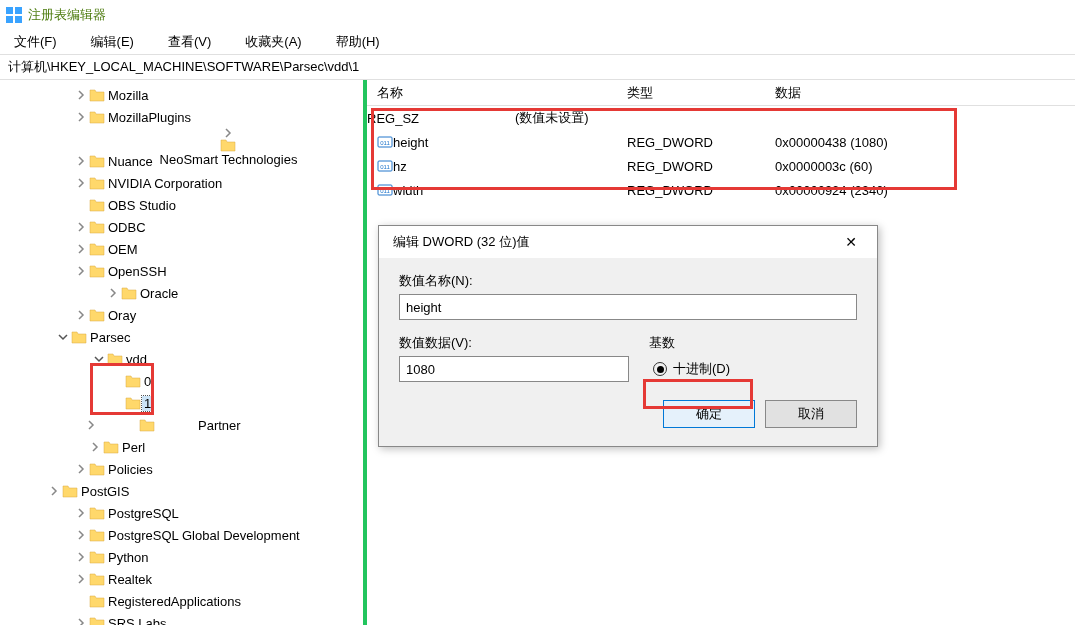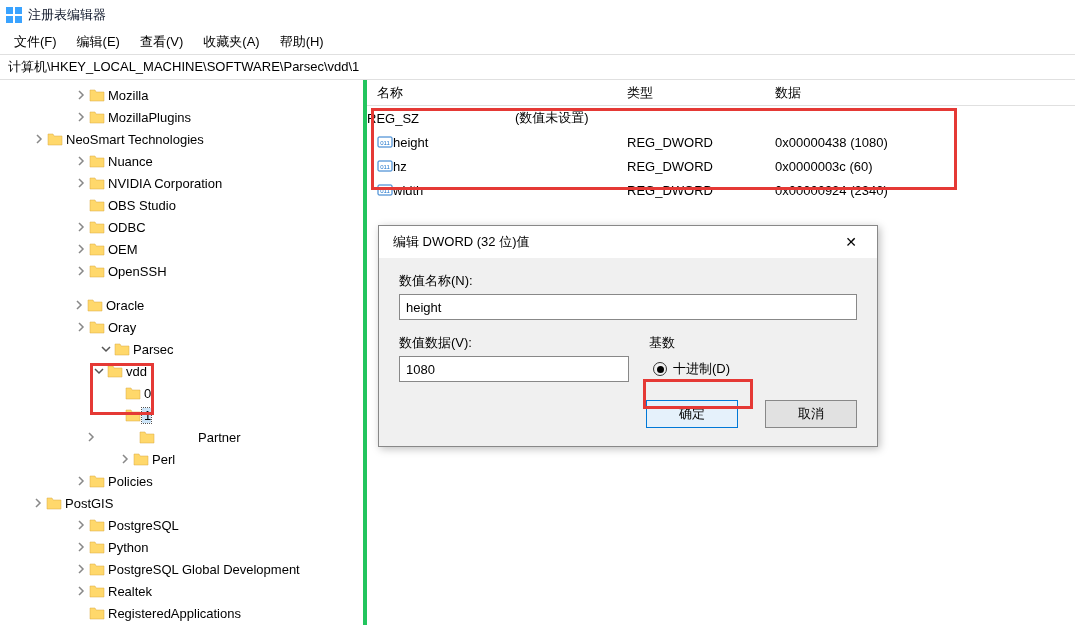--- a/index.html
+++ b/index.html
@@ -13,33 +13,34 @@
     height: 625px;
     overflow: hidden;
     position: relative;
   }
   .titlebar {
     height: 30px;
     display: flex;
     align-items: center;
     padding: 0 6px;
     background: #fff;
-    color: #0f172a;
+    color: #4d7c0f;
   }
   .titlebar-icon {
     width: 16px; height: 16px;
     display: inline-flex; align-items: center; justify-content: center;
     margin-right: 6px;
   }
   .menubar {
     height: 24px;
     display: flex;
     align-items: center;
     padding: 0 4px;
     background: #fff;
+    gap: 14px;
   }
   .menubar-item {
     padding: 2px 10px;
     cursor: default;
   }
   .addressbar {
     height: 26px;
     border-top: 1px solid #e0e0e0;
     border-bottom: 1px solid #e0e0e0;
     display: flex;
@@ -185,21 +186,20 @@
     margin-top: 18px;
   }
   .btn {
     width: 92px;
     height: 28px;
     border: 1px solid #888;
     background: #e1e1e1;
     display: inline-flex;
     align-items: center;
     justify-content: center;
-    margin-left: 17px;
   }
   .btn.default {
     border: 1px solid #0078d7;
     background: #e5f1fb;
   }
 </style>
 </head>
 <body>
 
 <div class="titlebar">
@@ -248,21 +248,21 @@
             <path d="M3 1 L7 5 L3 9" fill="none" stroke="#888" stroke-width="1.5"></path>
           </svg>
         </span>
         <span class="folder-icon">
           <svg width="16" height="14" viewBox="0 0 16 14">
             <path d="M1 2h5l1 2h8v9H1z" fill="#ffd86b" stroke="#d9a840" stroke-width="0.5"></path>
           </svg>
         </span>
         <span class="tree-label">MozillaPlugins</span>
       </div>
-      <div class="tree-row" style="padding-left: 32px;">
+      <div class="tree-row" style="padding-left: 92px; flex-direction: column;">
         <span class="expander">
           <svg width="10" height="10" viewBox="0 0 10 10">
             <path d="M3 1 L7 5 L3 9" fill="none" stroke="#888" stroke-width="1.5"></path>
           </svg>
         </span>
         <span class="folder-icon">
           <svg width="16" height="14" viewBox="0 0 16 14">
             <path d="M1 2h5l1 2h8v9H1z" fill="#ffd86b" stroke="#d9a840" stroke-width="0.5"></path>
           </svg>
         </span>
@@ -335,21 +335,21 @@
             <path d="M3 1 L7 5 L3 9" fill="none" stroke="#888" stroke-width="1.5"></path>
           </svg>
         </span>
         <span class="folder-icon">
           <svg width="16" height="14" viewBox="0 0 16 14">
             <path d="M1 2h5l1 2h8v9H1z" fill="#ffd86b" stroke="#d9a840" stroke-width="0.5"></path>
           </svg>
         </span>
         <span class="tree-label">OpenSSH</span>
       </div>
-      <div class="tree-row" style="padding-left: 72px; margin-top: 12px;">
+      <div class="tree-row" style="padding-left: 106px;">
         <span class="expander">
           <svg width="10" height="10" viewBox="0 0 10 10">
             <path d="M3 1 L7 5 L3 9" fill="none" stroke="#888" stroke-width="1.5"></path>
           </svg>
         </span>
         <span class="folder-icon">
           <svg width="16" height="14" viewBox="0 0 16 14">
             <path d="M1 2h5l1 2h8v9H1z" fill="#ffd86b" stroke="#d9a840" stroke-width="0.5"></path>
           </svg>
         </span>
@@ -361,21 +361,21 @@
             <path d="M3 1 L7 5 L3 9" fill="none" stroke="#888" stroke-width="1.5"></path>
           </svg>
         </span>
         <span class="folder-icon">
           <svg width="16" height="14" viewBox="0 0 16 14">
             <path d="M1 2h5l1 2h8v9H1z" fill="#ffd86b" stroke="#d9a840" stroke-width="0.5"></path>
           </svg>
         </span>
         <span class="tree-label">Oray</span>
       </div>
-      <div class="tree-row" style="padding-left: 56px; margin-left: 43px;">
+      <div class="tree-row" style="padding-left: 56px;">
         <span class="expander">
           <svg width="10" height="10" viewBox="0 0 10 10">
             <path d="M1 3 L5 7 L9 3" fill="none" stroke="#555" stroke-width="1.5"></path>
           </svg>
         </span>
         <span class="folder-icon">
           <svg width="16" height="14" viewBox="0 0 16 14">
             <path d="M1 2h5l1 2h8v9H1z" fill="#ffd86b" stroke="#d9a840" stroke-width="0.5"></path>
           </svg>
         </span>
@@ -418,21 +418,21 @@
             <path d="M3 1 L7 5 L3 9" fill="none" stroke="#888" stroke-width="1.5"></path>
           </svg>
         </span>
         <span class="folder-icon">
           <svg width="16" height="14" viewBox="0 0 16 14">
             <path d="M1 2h5l1 2h8v9H1z" fill="#ffd86b" stroke="#d9a840" stroke-width="0.5"></path>
           </svg>
         </span>
         <span class="tree-label">Partner</span>
       </div>
-      <div class="tree-row" style="padding-left: 118px; text-align: right;">
+      <div class="tree-row" style="padding-left: 88px; text-align: right;">
         <span class="expander">
           <svg width="10" height="10" viewBox="0 0 10 10">
             <path d="M3 1 L7 5 L3 9" fill="none" stroke="#888" stroke-width="1.5"></path>
           </svg>
         </span>
         <span class="folder-icon">
           <svg width="16" height="14" viewBox="0 0 16 14">
             <path d="M1 2h5l1 2h8v9H1z" fill="#ffd86b" stroke="#d9a840" stroke-width="0.5"></path>
           </svg>
         </span>
@@ -444,21 +444,21 @@
             <path d="M3 1 L7 5 L3 9" fill="none" stroke="#888" stroke-width="1.5"></path>
           </svg>
         </span>
         <span class="folder-icon">
           <svg width="16" height="14" viewBox="0 0 16 14">
             <path d="M1 2h5l1 2h8v9H1z" fill="#ffd86b" stroke="#d9a840" stroke-width="0.5"></path>
           </svg>
         </span>
         <span class="tree-label">Policies</span>
       </div>
-      <div class="tree-row" style="padding-left: 31px;">
+      <div class="tree-row" style="padding-left: 31px; margin-left: 16px;">
         <span class="expander">
           <svg width="10" height="10" viewBox="0 0 10 10">
             <path d="M3 1 L7 5 L3 9" fill="none" stroke="#888" stroke-width="1.5"></path>
           </svg>
         </span>
         <span class="folder-icon">
           <svg width="16" height="14" viewBox="0 0 16 14">
             <path d="M1 2h5l1 2h8v9H1z" fill="#ffd86b" stroke="#d9a840" stroke-width="0.5"></path>
           </svg>
         </span>
@@ -481,34 +481,34 @@
         <span class="expander">
           <svg width="10" height="10" viewBox="0 0 10 10">
             <path d="M3 1 L7 5 L3 9" fill="none" stroke="#888" stroke-width="1.5"></path>
           </svg>
         </span>
         <span class="folder-icon">
           <svg width="16" height="14" viewBox="0 0 16 14">
             <path d="M1 2h5l1 2h8v9H1z" fill="#ffd86b" stroke="#d9a840" stroke-width="0.5"></path>
           </svg>
         </span>
+        <span class="tree-label">PostgreSQL Global Development</span>
+      </div>
+      <div class="tree-row" style="padding-left: 74px;">
+        <span class="expander">
+          <svg width="10" height="10" viewBox="0 0 10 10">
+            <path d="M3 1 L7 5 L3 9" fill="none" stroke="#888" stroke-width="1.5"></path>
+          </svg>
+        </span>
+        <span class="folder-icon">
+          <svg width="16" height="14" viewBox="0 0 16 14">
+            <path d="M1 2h5l1 2h8v9H1z" fill="#ffd86b" stroke="#d9a840" stroke-width="0.5"></path>
+          </svg>
+        </span>
         <span class="tree-label">Python</span>
-      </div>
-      <div class="tree-row" style="padding-left: 74px;">
-        <span class="expander">
-          <svg width="10" height="10" viewBox="0 0 10 10">
-            <path d="M3 1 L7 5 L3 9" fill="none" stroke="#888" stroke-width="1.5"></path>
-          </svg>
-        </span>
-        <span class="folder-icon">
-          <svg width="16" height="14" viewBox="0 0 16 14">
-            <path d="M1 2h5l1 2h8v9H1z" fill="#ffd86b" stroke="#d9a840" stroke-width="0.5"></path>
-          </svg>
-        </span>
-        <span class="tree-label">PostgreSQL Global Development</span>
       </div>
       <div class="tree-row" style="padding-left: 74px;">
         <span class="expander">
           <svg width="10" height="10" viewBox="0 0 10 10">
             <path d="M3 1 L7 5 L3 9" fill="none" stroke="#888" stroke-width="1.5"></path>
           </svg>
         </span>
         <span class="folder-icon">
           <svg width="16" height="14" viewBox="0 0 16 14">
             <path d="M1 2h5l1 2h8v9H1z" fill="#ffd86b" stroke="#d9a840" stroke-width="0.5"></path>

